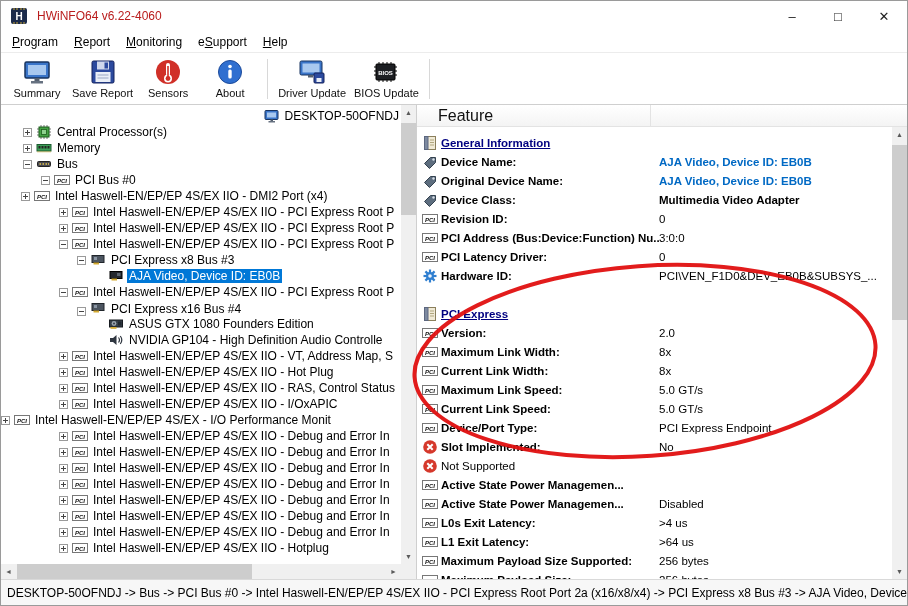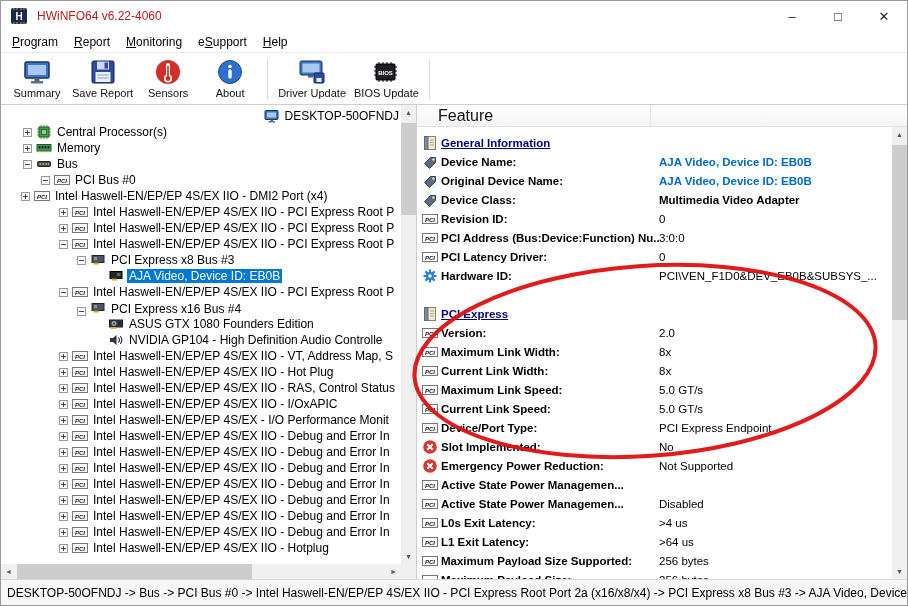--- a/index.html
+++ b/index.html
@@ -462,21 +462,21 @@
               </svg>
             </span>
             <span class="icon">
               <svg viewBox="0 0 16 16">
                 <rect x="0.5" y="3.5" width="15" height="9" fill="#fff" stroke="#777"></rect>
                 <text x="8" y="10.5" text-anchor="middle" font-size="6" font-weight="bold" font-style="italic" fill="#111">PCI</text>
               </svg>
             </span>
             <span class="tree-label">Intel Haswell-EN/EP/EP 4S/EX IIO - I/OxAPIC</span>
           </div>
-          <div class="tree-row" style="padding-left: 58px;">
+          <div class="tree-row" style="">
             <span class="tree-box">
               <svg viewBox="0 0 9 9">
                 <rect x="0.5" y="0.5" width="8" height="8" fill="#fff" stroke="#9a9a9a"></rect>
                 <path d="M2 4.5H7M4.5 2V7" stroke="#444" stroke-width="1" fill="none"></path>
               </svg>
             </span>
             <span class="icon">
               <svg viewBox="0 0 16 16">
                 <rect x="0.5" y="3.5" width="15" height="9" fill="#fff" stroke="#777"></rect>
                 <text x="8" y="10.5" text-anchor="middle" font-size="6" font-weight="bold" font-style="italic" fill="#111">PCI</text>
@@ -800,21 +800,20 @@
             <span class="d-feature">Slot Implemented:</span>
             <span class="d-value normal">No</span>
           </div>
           <div class="detail-row">
             <span class="icon">
               <svg viewBox="0 0 16 16">
                 <circle cx="8" cy="8" r="6.8" fill="#d5382b"></circle>
                 <path d="M5.3 5.3 L10.7 10.7 M10.7 5.3 L5.3 10.7" stroke="#fff" stroke-width="2"></path>
               </svg>
             </span>
-            <span class="d-feature">Emergency Power Reduction:</span>
             <span class="d-value normal">Not Supported</span>
           </div>
           <div class="detail-row">
             <span class="icon">
               <svg viewBox="0 0 16 16">
                 <rect x="0.5" y="3.5" width="15" height="9" fill="#fff" stroke="#777"></rect>
                 <text x="8" y="10.5" text-anchor="middle" font-size="6" font-weight="bold" font-style="italic" fill="#111">PCI</text>
               </svg>
             </span>
             <span class="d-feature">Active State Power Managemen...</span>

